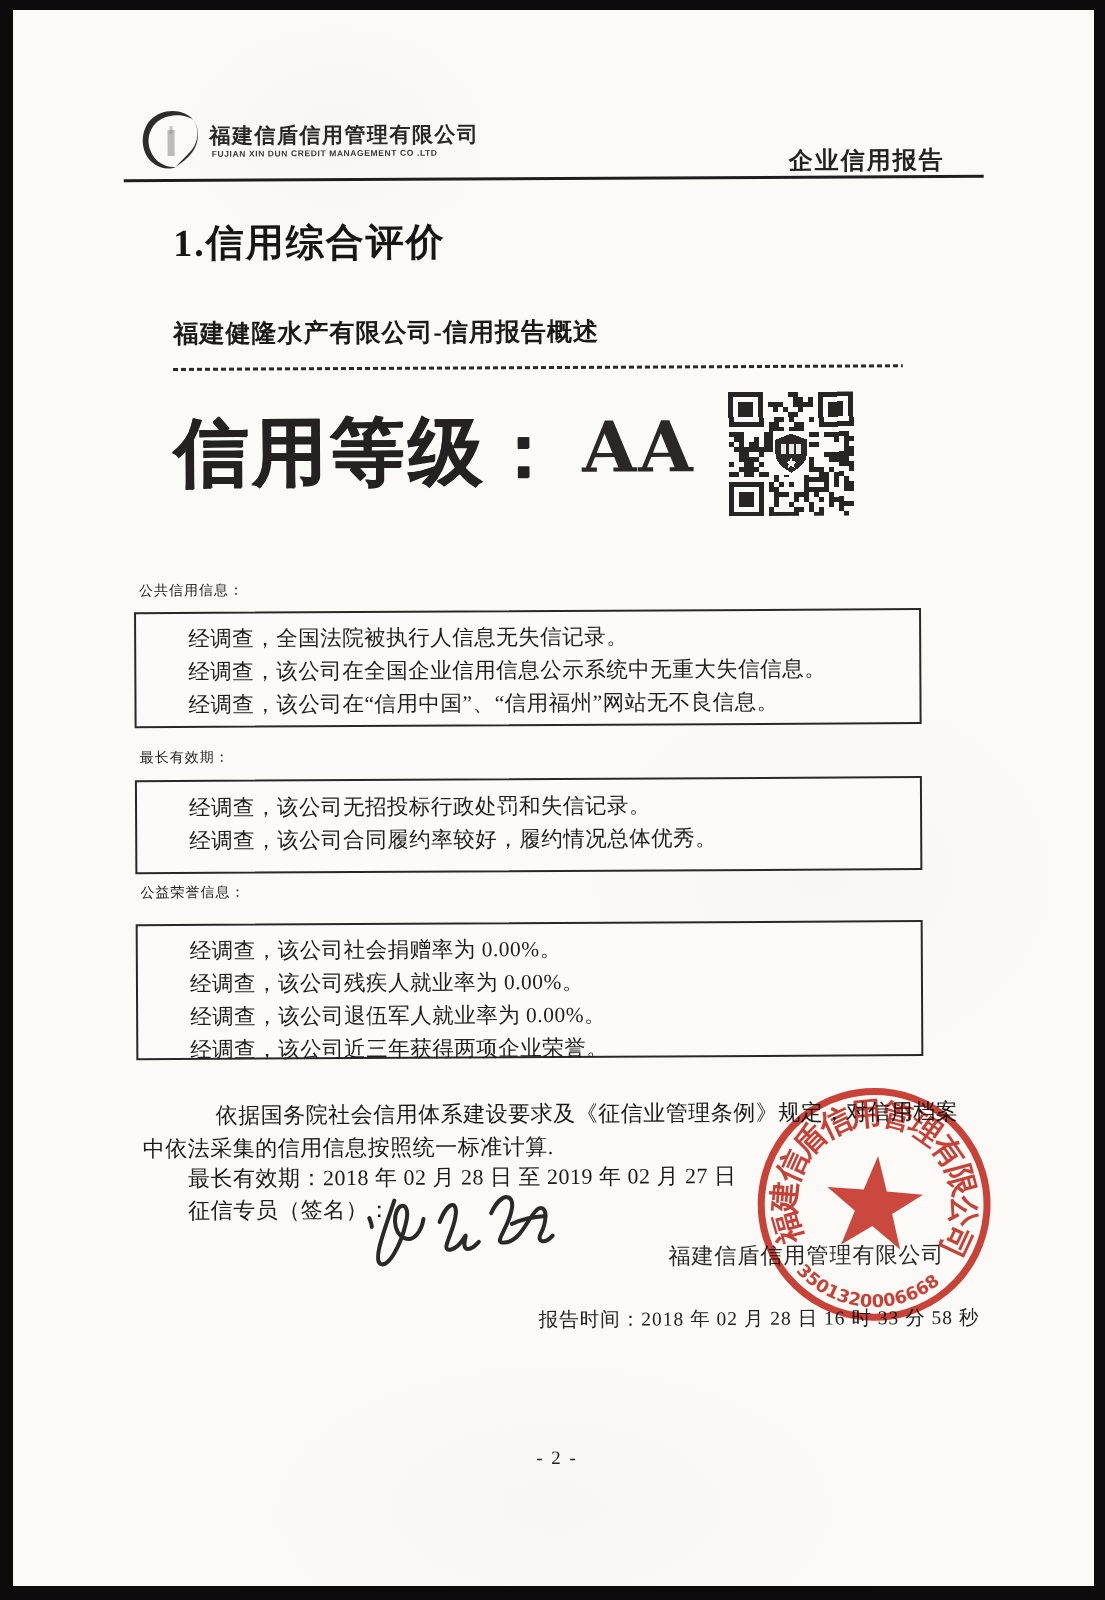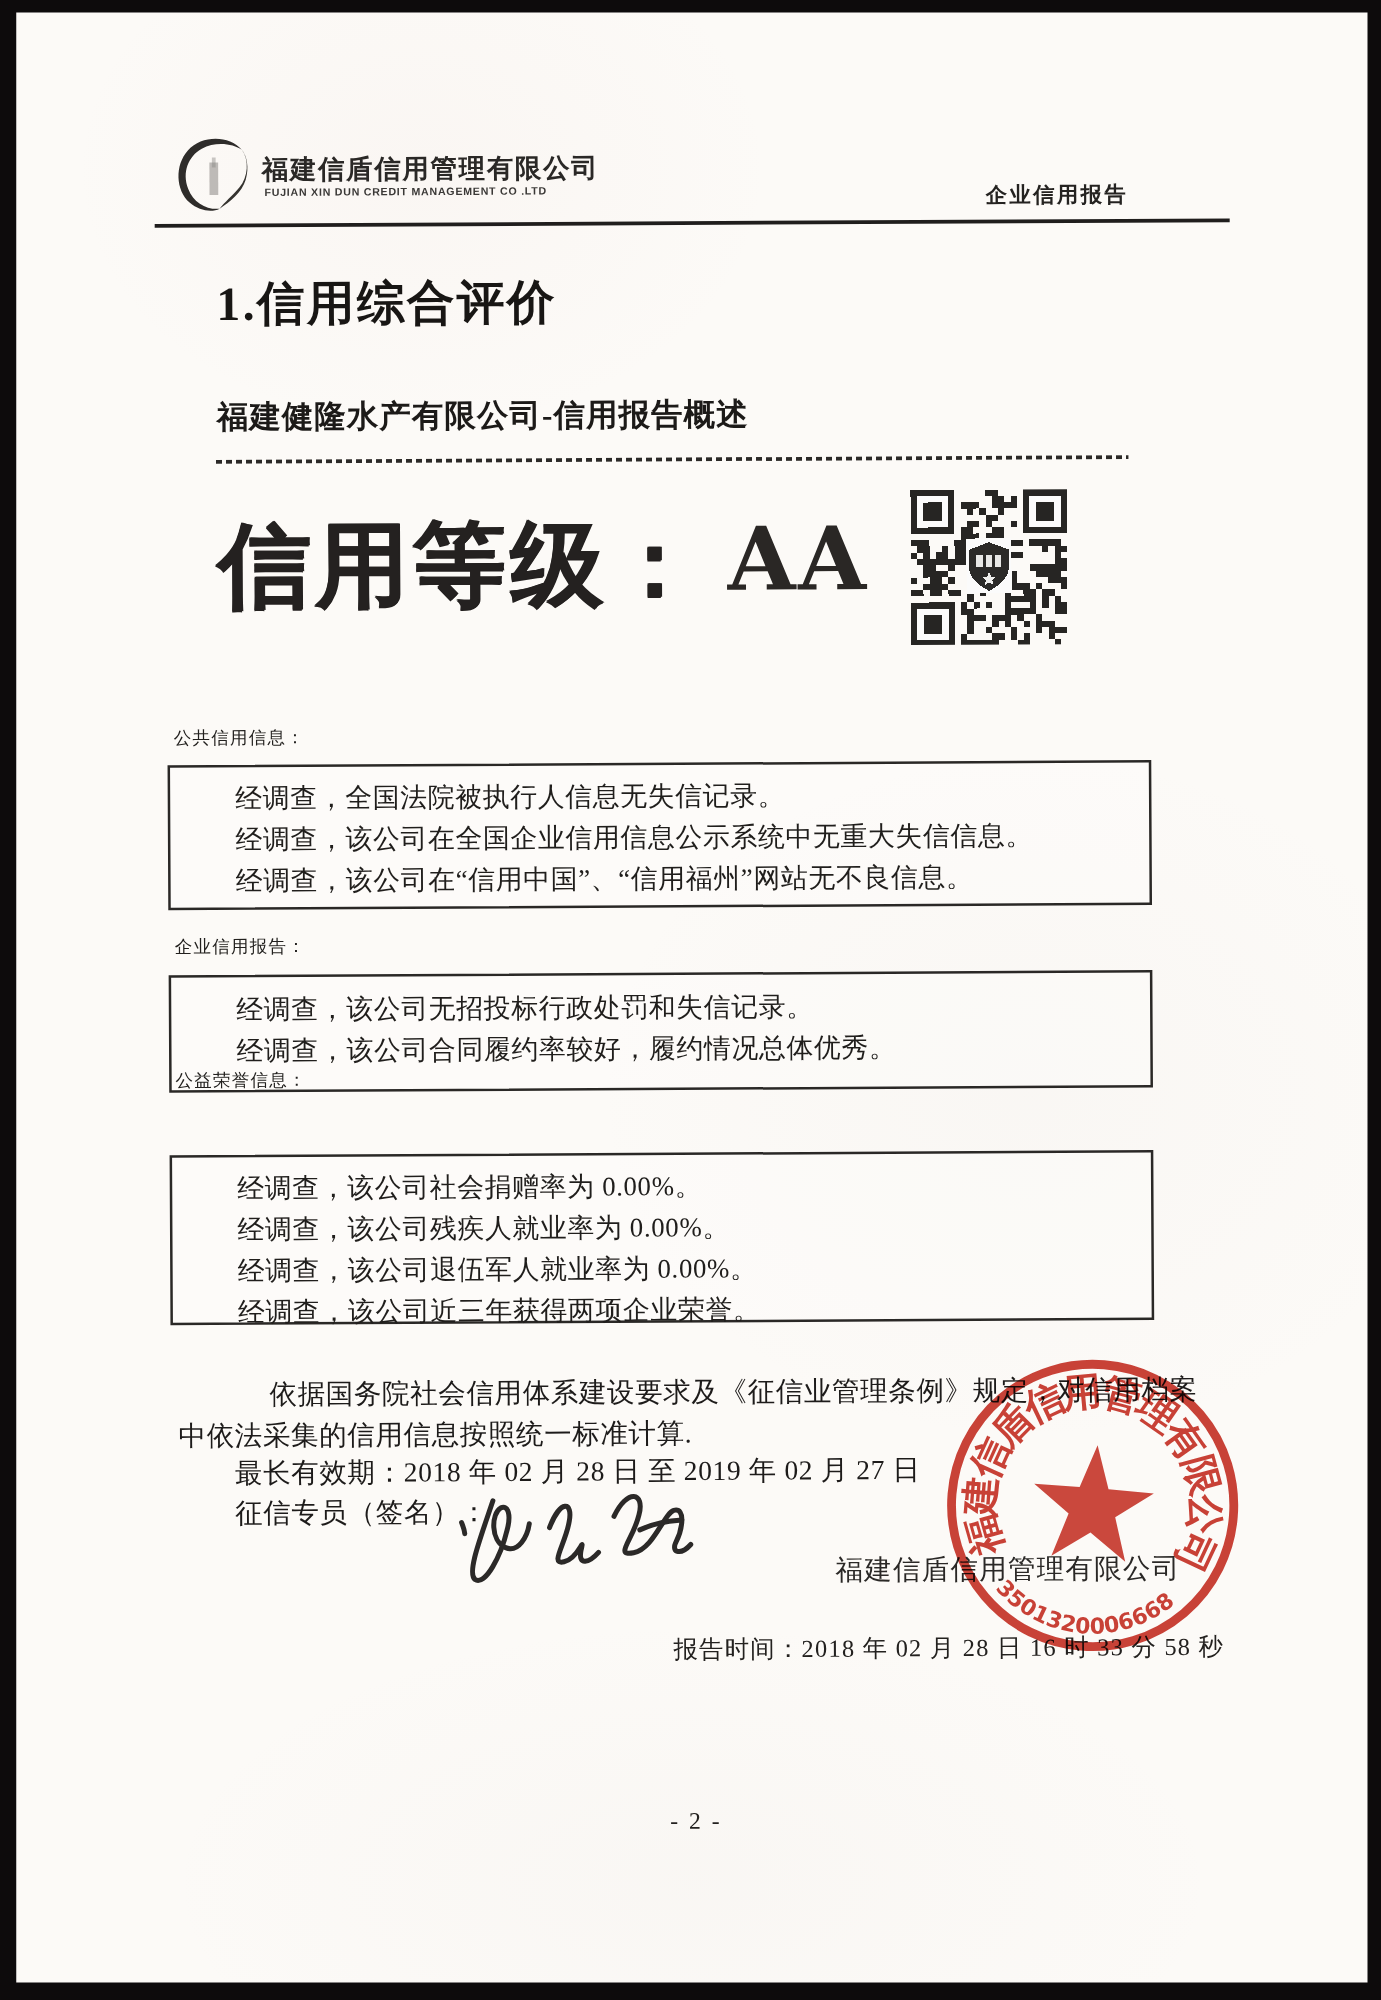--- a/index.html
+++ b/index.html
@@ -20,21 +20,21 @@
       #fcfaf7;
   }
   .content { position:absolute; inset:0; transform:rotate(-0.3deg); }
 
   
   .logo-mark { position:absolute; left:130px; top:94px; width:64px; height:66px; }
   .co-name-cn { position:absolute; left:200px; top:110px; font-size:21px; font-weight:bold;
                 font-family:"Liberation Sans","DejaVu Sans",sans-serif; letter-spacing:1.5px; color:#2a2826; }
   .co-name-en { position:absolute; left:202px; top:137px; font-size:8.5px; font-weight:bold;
                 font-family:"Liberation Sans","DejaVu Sans",sans-serif; letter-spacing:.6px; color:#3a3836; }
-  .doc-type { position:absolute; left:779px; top:136px; font-size:17px; font-weight:bold; letter-spacing:2px; color:#242220; }
+  .doc-type { position:absolute; left:779px; top:136px; font-size:24px; font-weight:bold; letter-spacing:2px; color:#242220; }
   .header-rule { position:absolute; left:114px; top:167px; width:860px; height:3px; background:#201e1d; }
 
   
   .h1 { position:absolute; left:163px; top:206px; font-size:38px; font-weight:bold; letter-spacing:2px; color:#181614; }
   .subtitle { position:absolute; left:163px; top:305px; font-size:25px; font-weight:bold; letter-spacing:1px; color:#1c1a18; }
   .dash-rule { position:absolute; left:162px; top:356px; width:730px; height:3px;
                background:repeating-linear-gradient(90deg,#2b2927 0 5px,transparent 5px 8px); }
 
   
   .rating { position:absolute; left:163px; top:392px; white-space:nowrap; }
@@ -47,21 +47,21 @@
 
   
   .sec-label { position:absolute; left:127px; font-size:14px; letter-spacing:1px; color:#22201e; }
   .sec-box { position:absolute; left:122px; width:787px; border:2px solid #2a2826; background:rgba(255,255,255,.25); }
   .sec-box .line { padding-left:52px; font-size:21.5px; line-height:33px; letter-spacing:.5px; color:#201e1c; }
   #box1 { top:600px; height:116px; padding-top:9px; }
   #label1 { top:570px; }
   #box2 { top:768px; height:94px; padding-top:10px; }
   #label2 { top:737px; }
   #box3 { top:912px; height:136px; padding-top:9px; }
-  #label3 { top:844px; }
+  #label3 { top:872px; }
 
   
   .stmt1 { position:absolute; left:201px; top:1089px; font-size:22px; letter-spacing:.5px; }
   .stmt2 { position:absolute; left:128px; top:1122px; font-size:22px; letter-spacing:.5px; }
   .validity { position:absolute; left:173px; top:1152px; font-size:22px; letter-spacing:.5px; }
   .specialist { position:absolute; left:173px; top:1184px; font-size:22px; letter-spacing:.5px; }
   .signature { position:absolute; left:345px; top:1172px; width:215px; height:100px; transform:rotate(-3deg); }
   .company-sig { position:absolute; left:653px; top:1232px; font-size:22px; letter-spacing:1px; color:#2a2826; }
   .report-time { position:absolute; left:523px; top:1296px; font-size:19.5px; letter-spacing:1px; color:#23211f; }
   .stamp { position:absolute; left:733px; top:1070px; width:252px; height:252px;
@@ -325,21 +325,21 @@
     </g>
   </svg>
 
   <div class="sec-label" id="label1">公共信用信息：</div>
   <div class="sec-box" id="box1">
     <div class="line">经调查，全国法院被执行人信息无失信记录。</div>
     <div class="line">经调查，该公司在全国企业信用信息公示系统中无重大失信信息。</div>
     <div class="line">经调查，该公司在“信用中国”、“信用福州”网站无不良信息。</div>
   </div>
 
-  <div class="sec-label" id="label2">企业信用报告：</div>
+  <div class="sec-label" id="label2">最长有效期：</div>
   <div class="sec-box" id="box2">
     <div class="line">经调查，该公司无招投标行政处罚和失信记录。</div>
     <div class="line">经调查，该公司合同履约率较好，履约情况总体优秀。</div>
   </div>
 
   <div class="sec-label" id="label3">公益荣誉信息：</div>
   <div class="sec-box" id="box3">
     <div class="line">经调查，该公司社会捐赠率为 0.00%。</div>
     <div class="line">经调查，该公司残疾人就业率为 0.00%。</div>
     <div class="line">经调查，该公司退伍军人就业率为 0.00%。</div>

